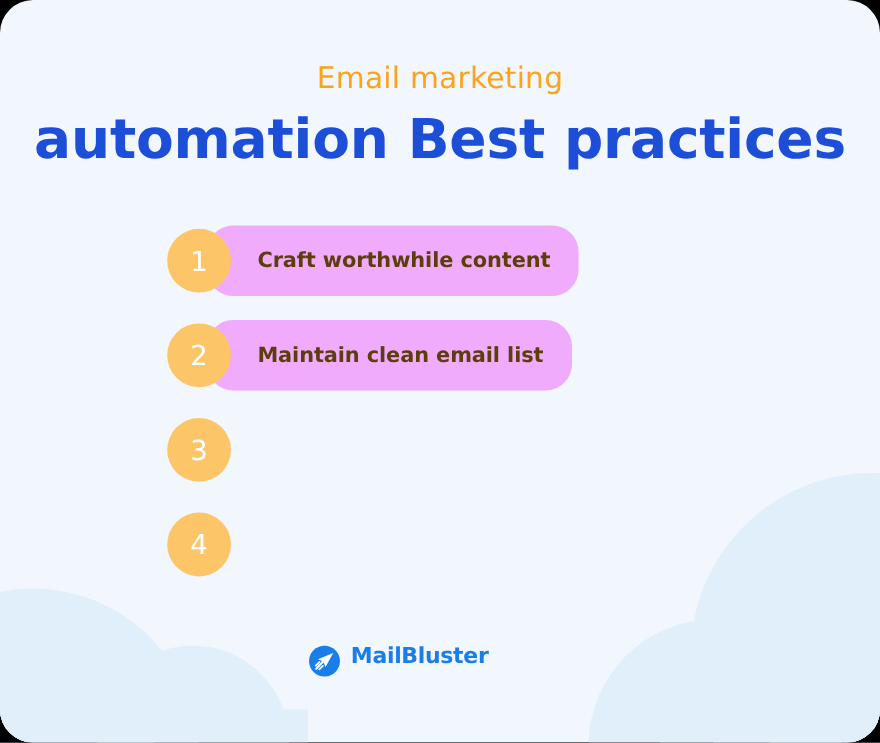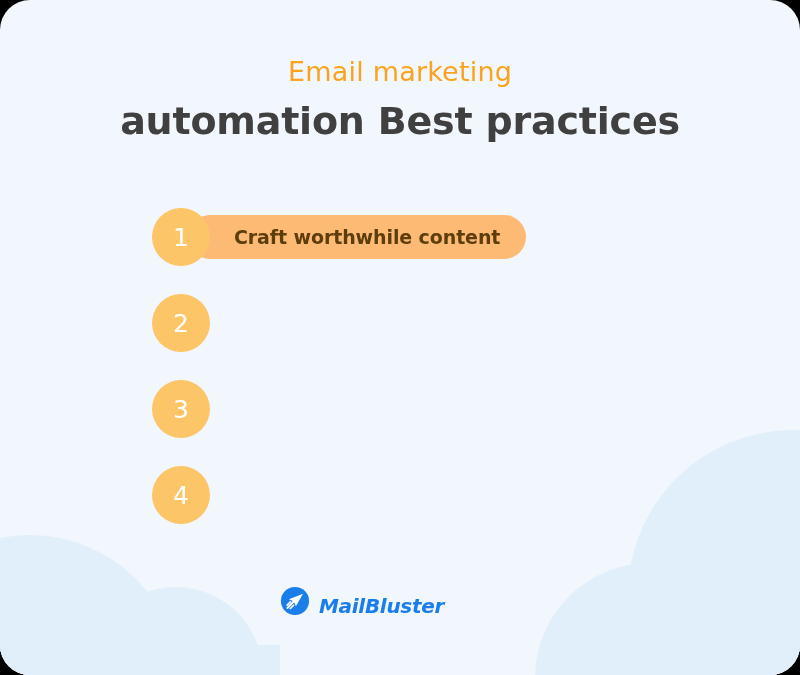--- a/index.html
+++ b/index.html
@@ -75,23 +75,23 @@
   }
   .kicker {
     font-size: 27px;
     font-weight: 400;
     color: #fba31d;
     letter-spacing: 0.2px;
     line-height: 1.0;
   }
   .headline {
     margin-top: 17px;
-    font-size: 38px;
+    font-size: 50px;
     font-weight: 700;
-    color: #404040;
+    color: #1d4ed8;
     letter-spacing: -0.2px;
     line-height: 1.0;
   }
 
   
   .list {
     position: absolute;
     left: 152px;
     top: 208px;
     width: 560px;
@@ -119,44 +119,43 @@
     display: flex;
     align-items: center;
     justify-content: center;
     line-height: 1;
   }
 
   .pill {
     position: relative;
     z-index: 1;
     margin-left: -22px;
-    height: 44px;
+    height: 64px;
     display: flex;
     align-items: center;
-    background: #fdba74;
+    background: #f0abfc;
     border-radius: 24px;
     padding: 0 26px 0 46px;
     font-size: 19px;
     font-weight: 700;
     color: #5c3d0b;
     letter-spacing: -0.1px;
     white-space: nowrap;
   }
 
   
   .logo {
     position: absolute;
     left: 0;
     top: 586px;
     width: 724px;
     display: flex;
-    align-items: flex-end;
+    align-items: flex-start;
     justify-content: center;
     gap: 9px;
-    font-style: italic;
   }
   .logo-mark {
     width: 30px;
     height: 30px;
     flex: 0 0 auto;
     display: block;
   }
   .logo-text {
     font-size: 20px;
     font-weight: 700;
@@ -189,20 +188,21 @@
 
   <div class="list">
 
     <div class="row">
       <div class="badge">1</div>
       <div class="pill">Craft worthwhile content</div>
     </div>
 
     <div class="row">
       <div class="badge">2</div>
+      <div class="pill">Maintain clean email list</div>
     </div>
 
     <div class="row">
       <div class="badge">3</div>
     </div>
 
     <div class="row">
       <div class="badge">4</div>
     </div>
 

